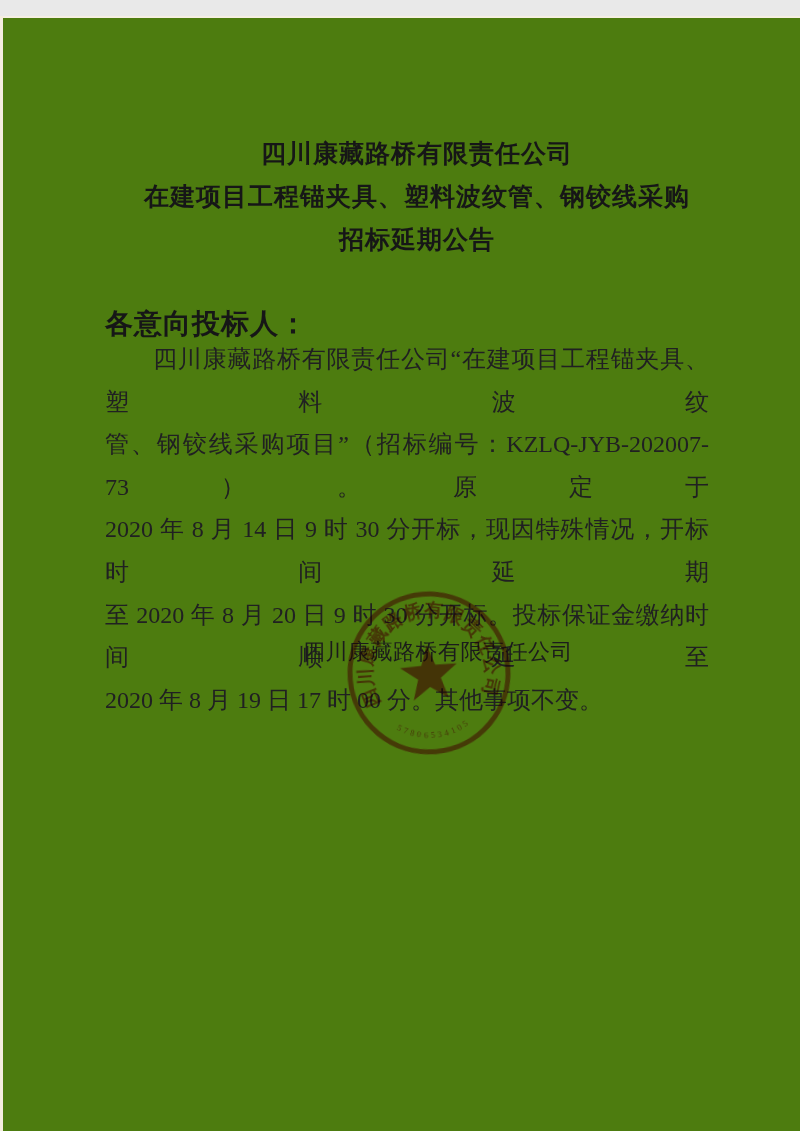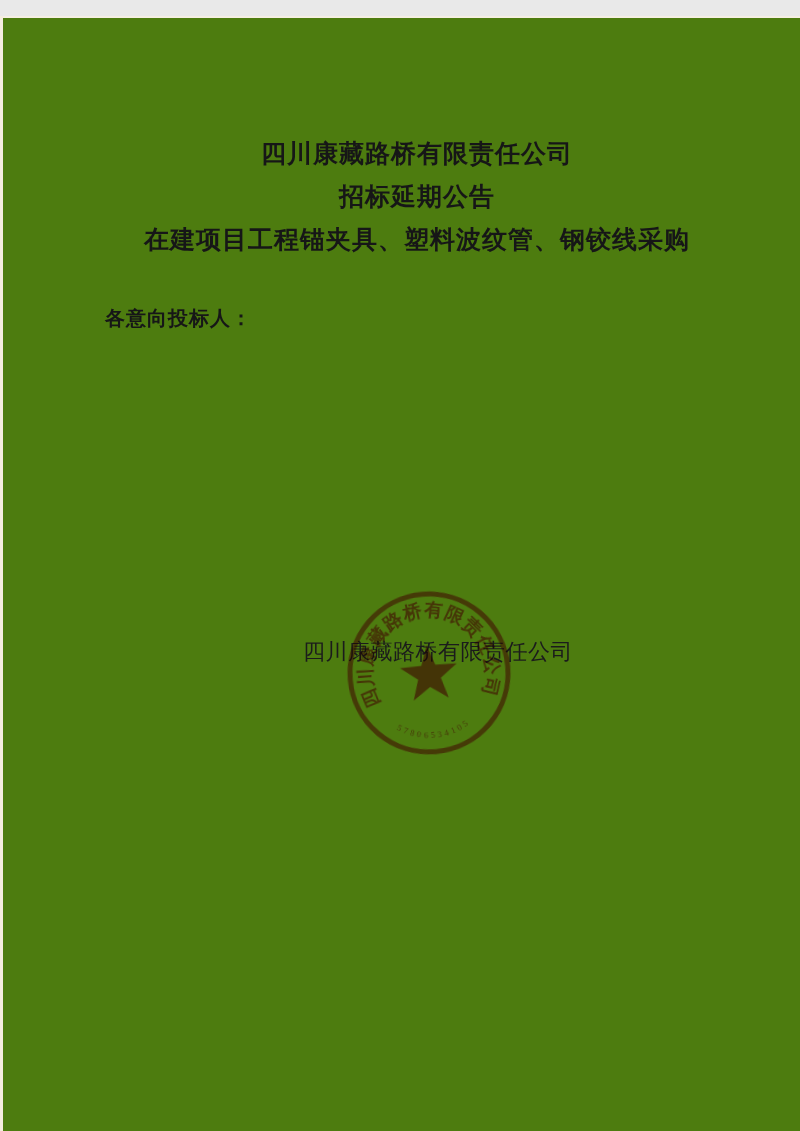--- a/index.html
+++ b/index.html
@@ -25,21 +25,21 @@
     font-weight:bold;
     font-size:25px;
     line-height:43px;
     letter-spacing:1px;
     color:#161617;
   }
   .salutation{
     position:absolute;
     top:289px;left:105px;
     font-weight:bold;
-    font-size:20px;
+    font-size:28px;
     letter-spacing:1px;
     color:#161617;
   }
   .body-text{
     position:absolute;
     top:322px;left:105px;width:604px;
     font-size:24px;
     line-height:42.6px;
     color:#202022;
   }
@@ -71,26 +71,33 @@
   }
   .seal svg{display:block;}
 </style>
 </head>
 <body>
 
 <div class="page">
 
   <div class="title-block">
     <div class="title-line">四川康藏路桥有限责任公司</div>
+    <div class="title-line">在建项目工程锚夹具、塑料波纹管、钢铰线采购</div>
     <div class="title-line">招标延期公告</div>
-    <div class="title-line">在建项目工程锚夹具、塑料波纹管、钢铰线采购</div>
   </div>
 
   <div class="salutation">各意向投标人：</div>
 
+  <div class="body-text">
+    <div class="body-line justify indent">四川康藏路桥有限责任公司“在建项目工程锚夹具、塑料波纹</div>
+    <div class="body-line justify">管、钢铰线采购项目”（招标编号：KZLQ-JYB-202007-73）。原定于</div>
+    <div class="body-line justify">2020 年 8 月 14 日 9 时 30 分开标，现因特殊情况，开标时间延期</div>
+    <div class="body-line justify">至 2020 年 8 月 20 日 9 时 30 分开标。投标保证金缴纳时间顺延至</div>
+    <div class="body-line">2020 年 8 月 19 日 17 时 00 分。其他事项不变。</div>
+  </div>
 
   <div class="signature">四川康藏路桥有限责任公司</div>
 
 
   <div class="seal">
     <svg width="170" height="170" viewBox="0 0 170 170" xmlns="http://www.w3.org/2000/svg" xmlns:xlink="http://www.w3.org/1999/xlink">
       <defs>
         <path id="ringPath" d="M35.6,113.5 A57,57 0 1 1 134.4,113.5" fill="none"></path>
         <path id="codePath" d="M28.7,117.5 A65,65 0 0 0 141.3,117.5" fill="none"></path>
       </defs>

